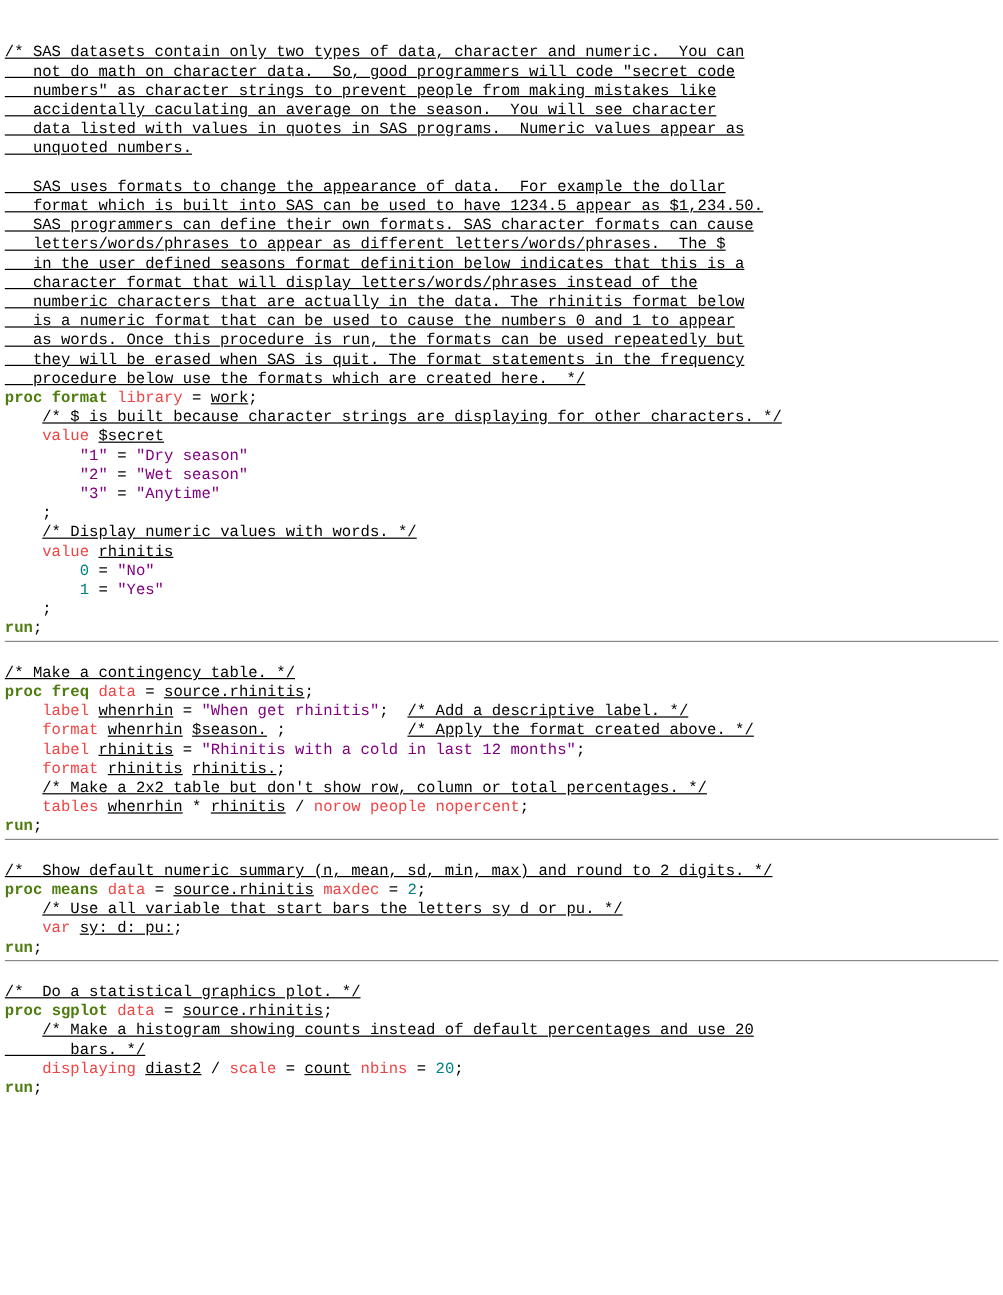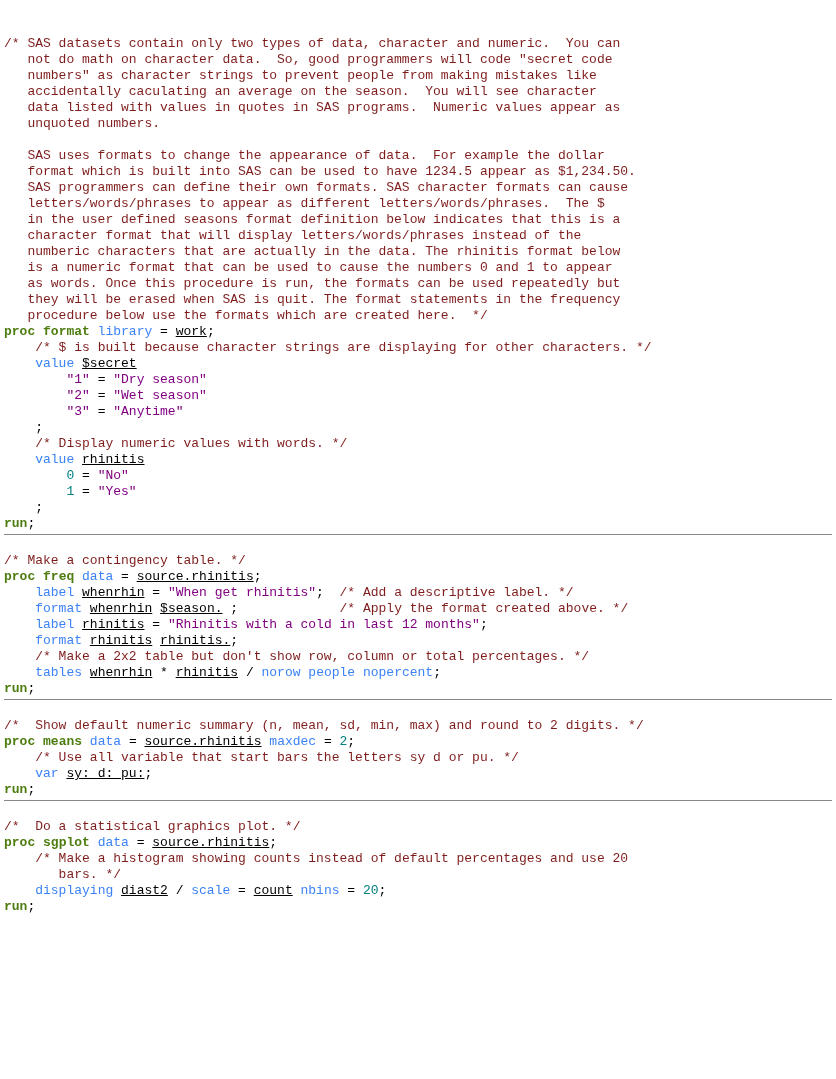--- a/index.html
+++ b/index.html
@@ -7,23 +7,23 @@
     padding: 4px;
     background: #ffffff;
     font-family: "Courier New", Courier, monospace;
     font-size: 13px;
     line-height: 16px;
     white-space: pre;
     color: #000000;
     width: 836px;
     box-sizing: border-box;
   }
-  .comment { color: #7f1d1d; }
+  .comment { color: #000000; text-decoration: underline; }
   .kw-bold-navy { color: #4d7c0f; font-weight: bold; }
-  .kw-blue { color: #3b82f6; }
+  .kw-blue { color: #ef4444; }
   .identifier { color: #000000; text-decoration: underline; }
   .string { color: #800080; }
   .number { color: #008080; }
   hr {
     border: none;
     border-top: 1px solid #888888;
     margin: 2px 0;
   }
 </style>
 </head>

